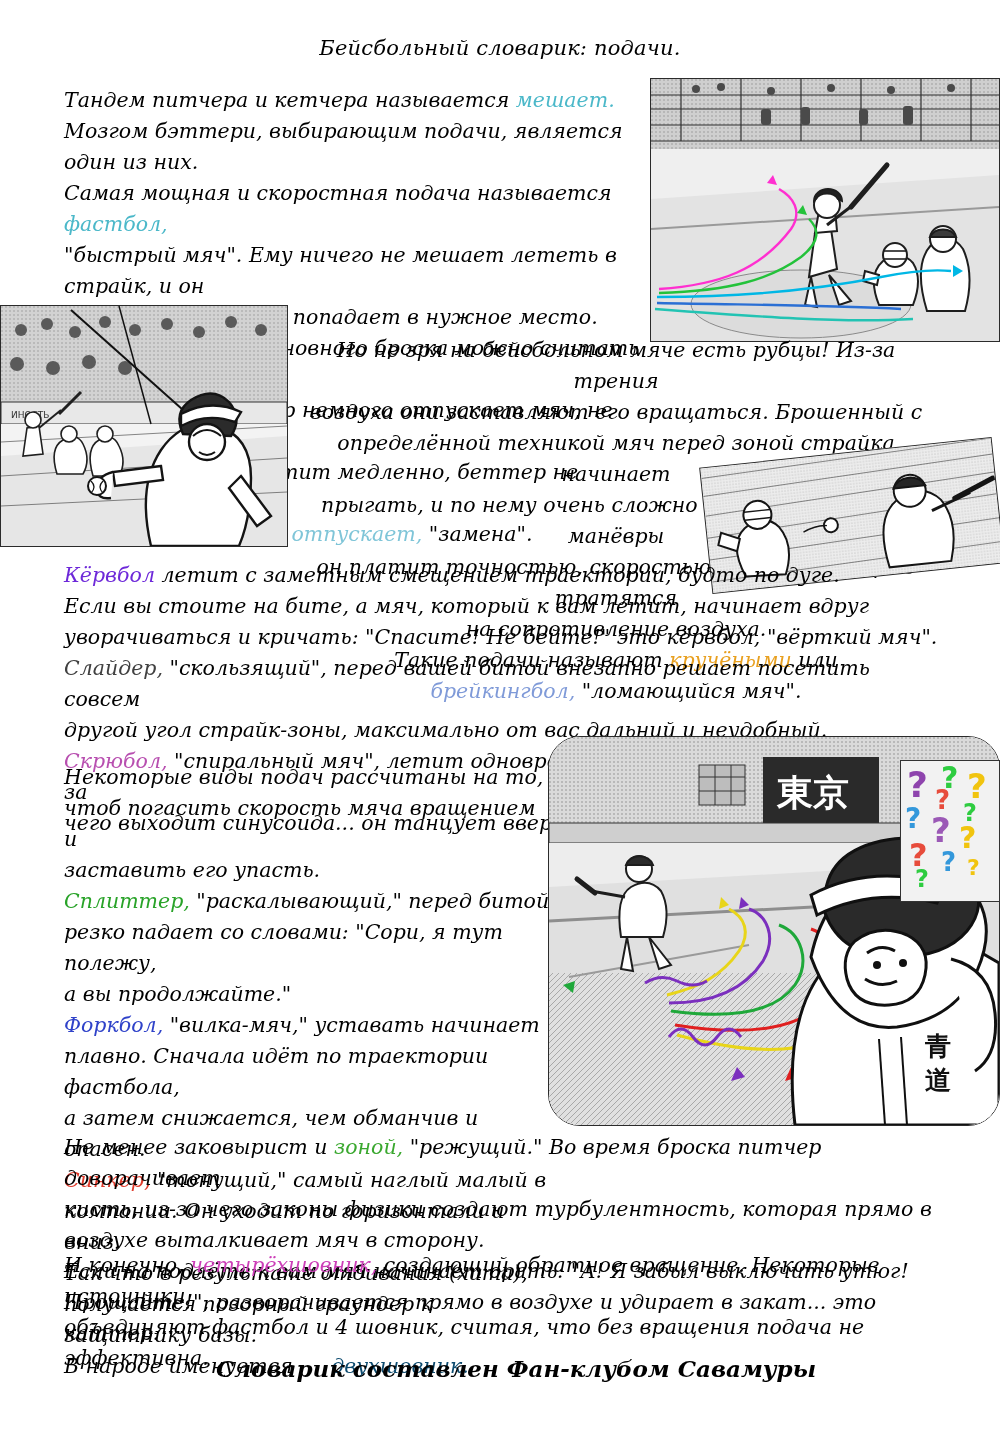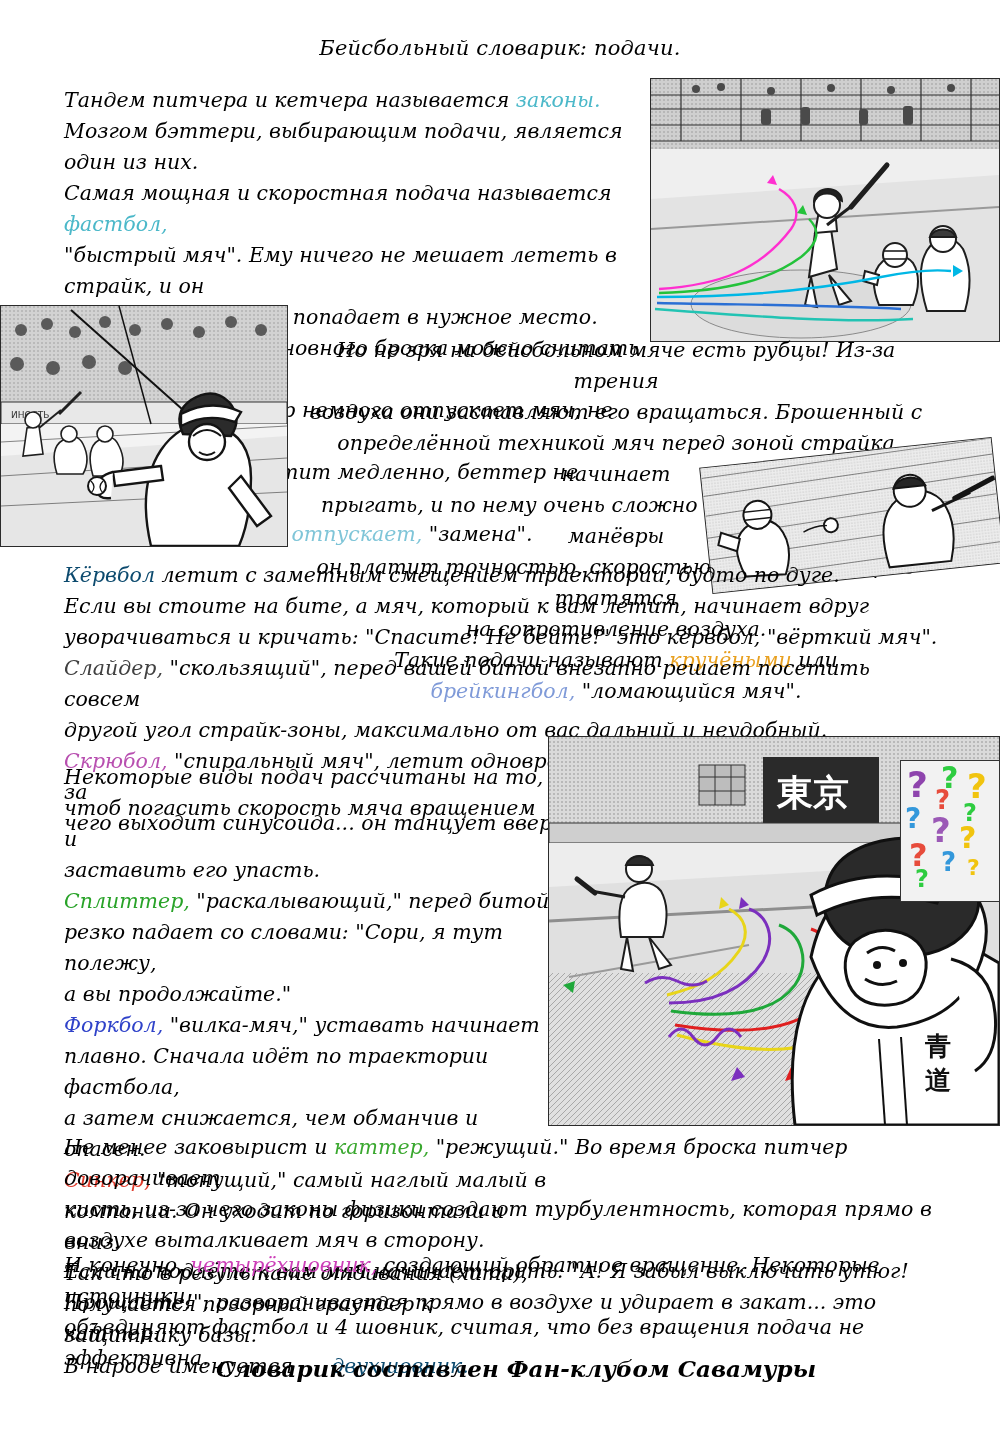--- a/index.html
+++ b/index.html
@@ -45,21 +45,21 @@
     font-style: italic;
     font-size: 20.5px;
     line-height: 31px;
     white-space: pre-wrap;
   }
   .hl-batteri { color: #4bb8c9; }
   .hl-fastball { color: #4bb8c9; }
   .hl-change { color: #7fc5d8; }
   .hl-curved { color: #e8a020; }
   .hl-breaking { color: #7f9ad8; }
-  .hl-curveball { color: #0c4a6e; }
+  .hl-curveball { color: #6d28d9; }
   .hl-slider { color: #404040; margin-top: 26px; }
   .hl-screwball { color: #b84fb0; }
   .hl-splitter { color: #29a329; }
   .hl-forkball { color: #2f42c9; }
   .hl-sinker { color: #e03b2c; }
   .hl-twoseam { color: #0c4a6e; margin-left: 32px; }
   .hl-cutter { color: #3aa82f; }
   .hl-fourseam { color: #cc3fb8; }
 
   
@@ -175,21 +175,21 @@
         </g>
       <g fill="#23c23a">
           <path d="M156 136 l-10 -2 l6 -8 z"></path>
         </g>
       <g fill="#00b7e5">
           <path d="M302 186 l10 6 l-10 6 z"></path>
         </g>
     </svg>
   </div>
 
-  <div class="para" style="left:64px; top:85px; width:600px;"><span>Тандем питчера и кетчера называется </span><span class="hl-batteri">законы.</span><span>
+  <div class="para" style="left:64px; top:85px; width:600px;"><span>Тандем питчера и кетчера называется </span><span class="hl-batteri">мешает.</span><span>
 Мозгом бэттери, выбирающим подачи, является один из них.
 Самая мощная и скоростная подача называется </span><span class="hl-fastball">фастбол,</span><span>
 "быстрый мяч". Ему ничего не мешает лететь в страйк, и он
 максимально точно попадает в нужное место.
 Разновидностью основного броска можно считать подачу,
 при которой питчер немного отпускает мяч, не вкладывая
 в него силу. Мяч летит медленно, беттер не угадывает
 момент удара. Это </span><span class="hl-change">отпускает,</span><span> "замена".</span></div>
 
   <div class="panel" style="left:0px; top:305px; width:286px; height:240px;">
@@ -311,21 +311,21 @@
   </div>
 
   <div class="para" style="left:64px; top:560px; width:880px;"><span class="hl-curveball">Кёрвбол</span><span> летит с заметным смещением траектории, будто по дуге.
 Если вы стоите на бите, а мяч, который к вам летит, начинает вдруг
 уворачиваться и кричать: "Спасите! Не бейте!" это кёрвбол, "вёрткий мяч".
 </span><span class="hl-slider">Слайдер,</span><span> "скользящий", перед вашей битой внезапно решает посетить совсем
 другой угол страйк-зоны, максимально от вас дальний и неудобный.
 </span><span class="hl-screwball">Скрюбол,</span><span> "спиральный мяч", летит одновременно и вперёд, и по спирали, из-за
 чего выходит синусоида... он танцует вверх-вниз.</span></div>
 
-  <div class="panel" style="left:548px; top:736px; width:450px; height:388px;">
+  <div class="panel" style="left:548px; top:736px; width:450px; height:388px;border-radius:32px;">
     <svg width="450" height="388" viewBox="0 0 450 388">
       <defs>
         <pattern id="dots4" width="4" height="4" patternUnits="userSpaceOnUse">
           <circle cx="1" cy="1" r="0.8" fill="#8f8f8f"></circle>
         </pattern>
         <pattern id="hatch1" width="6" height="6" patternUnits="userSpaceOnUse">
           <path d="M0 6 L6 0" stroke="#7a7a7a" stroke-width="1"></path>
         </pattern>
       </defs>
       <rect width="450" height="388" fill="#f0f0f0"></rect>
@@ -429,21 +429,21 @@
 а вы продолжайте."
 </span><span class="hl-forkball">Форкбол,</span><span> "вилка-мяч," уставать начинает
 плавно. Сначала идёт по траектории фастбола,
 а затем снижается, чем обманчив и опасен.
 </span><span class="hl-sinker">Синкер,</span><span> "тонущий," самый наглый малый в
 компании. Он уходит по горизонтали и вниз.
 Так что в результате отбивания (хита),
 получается позорный граундер к защитнику базы.
 В народе именуется </span><span class="hl-twoseam">двухшовник.</span></div>
 
-  <div class="para" style="left:64px; top:1132px; width:880px;"><span>Не менее заковырист и </span><span class="hl-cutter">каттер,</span><span> "режущий." Во время броска питчер доворачивает
+  <div class="para" style="left:64px; top:1132px; width:880px;"><span>Не менее заковырист и </span><span class="hl-cutter">зоной,</span><span> "режущий." Во время броска питчер доворачивает
 кисть, из-за чего законы физики создают турбулентность, которая прямо в
 воздухе выталкивает мяч в сторону.
 Если на подлёте к вам мяч начинает орать: "А! Я забыл выключить утюг!
 Прощайте!", разворачивается прямо в воздухе и удирает в закат... это каттер.</span></div>
 
   <div class="para" style="left:64px; top:1250px; width:880px;"><span>И конечно, </span><span class="hl-fourseam">четырёхшовник,</span><span> создающий обратное вращение. Некоторые источники
 объединяют фастбол и 4 шовник, считая, что без вращения подача не эффективна.</span></div>
 
   <div class="footer">Словарик составлен Фан-клубом Савамуры</div>
 

